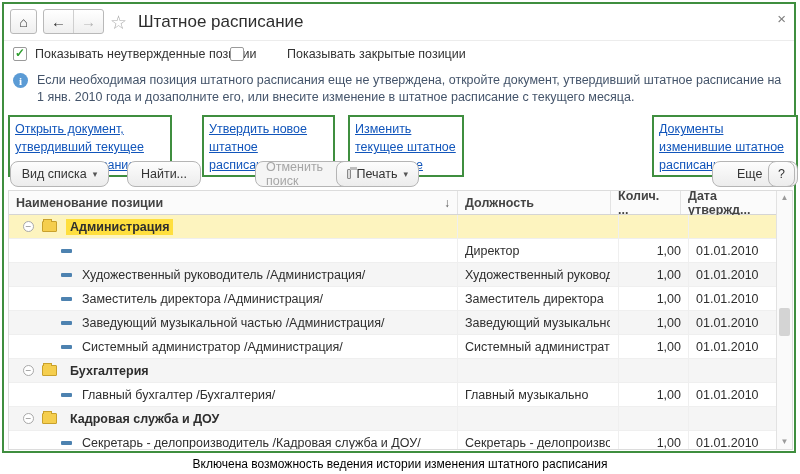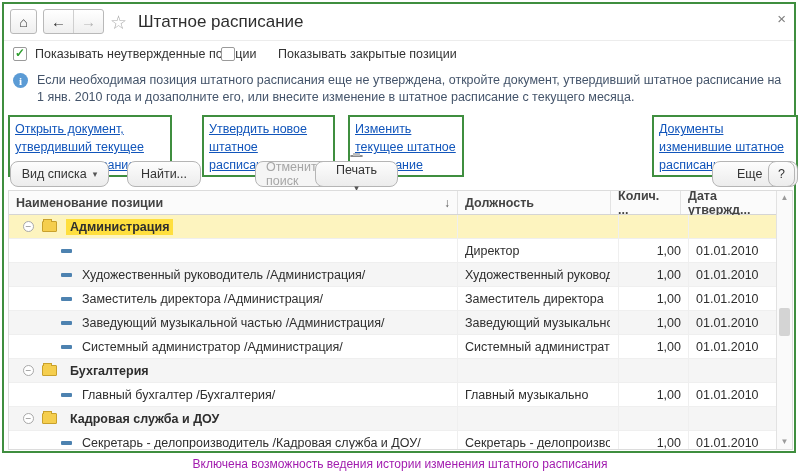--- a/index.html
+++ b/index.html
@@ -17,21 +17,21 @@
   .nav-half { flex:1; display:flex; align-items:center; justify-content:center; font-size:15px; font-weight:bold; }
   .nav-back { color:#333; border-right:1px solid #cfcfcf; }
   .nav-fwd { color:#b5b5b5; }
   .star { position:absolute; left:106px; top:7px; font-size:19px; color:#a9a9a9; }
   .title { position:absolute; left:134px; top:8px; font-size:17px; color:#2e2e2e; }
   .close-x { position:absolute; right:8px; top:6px; font-size:15px; color:#7e7e7e; cursor:pointer; }
 
   
   .filters { position:absolute; left:0; top:43px; right:0; height:20px; }
   .filter { position:absolute; display:flex; align-items:center; gap:8px; cursor:pointer; }
-  .f1 { left:9px; } .f2 { left:217px;gap:43px; }
+  .f1 { left:9px; } .f2 { left:226px;gap:43px; }
   .cb { width:14px; height:14px; border:1px solid #9a9a9a; border-radius:2px; background:#fff;
         display:flex; align-items:center; justify-content:center; font-size:12px; color:#2e9e2e; font-weight:bold; }
   .cb.checked::after { content:"✓"; margin-top:-2px; }
   .flabel { font-size:12.5px; color:#333; }
 
   
   .info { position:absolute; left:9px; top:68px; width:775px; display:flex; gap:9px; }
   .info-icon { flex:0 0 15px; width:15px; height:15px; border-radius:50%; background:#5b9bd5; color:#fff;
                font-size:11px; font-weight:bold; font-family:"Liberation Serif", serif;
                display:flex; align-items:center; justify-content:center; margin-top:1px; }
@@ -47,21 +47,21 @@
   .linkbox a { font-size:12.5px; line-height:16px; color:#1155bb; text-decoration:underline; cursor:pointer; }
 
   
   .toolbar { position:absolute; left:0; top:157px; right:0; height:28px; }
   .btn { position:absolute; top:0; height:26px; border:1px solid #b5b5b5; border-radius:8px;
          background:linear-gradient(#fdfdfd,#ececec); font-size:12.5px; color:#333;
          display:flex; align-items:center; justify-content:center; gap:6px; cursor:pointer; padding:0 10px; }
   .btn .caret { font-size:9px; color:#555; }
   .btn.disabled { color:#a6a6a6; background:#f5f5f5; cursor:default; }
   .b-view { left:6px; width:99px; } .b-find { left:123px; width:74px; }
-  .b-cancel { left:203px; width:112px;margin-left:48px; } .b-print { left:311px; width:83px;flex-direction:column; }
+  .b-cancel { left:203px; width:112px;margin-left:48px; } .b-print { left:332px; width:83px; }
   .b-more { left:708px; width:86px; } .b-help { left:764px; width:27px; }
   .printer-ico { width:13px; height:10px; border:1px solid #8a8a8a; border-radius:1px; background:#dcdcdc; position:relative; }
   .printer-ico::before { content:""; position:absolute; left:2px; top:-3px; width:7px; height:3px; background:#bdbdbd; }
 
   
   .table { position:absolute; left:4px; top:186px; width:785px; bottom:1px; border:1px solid #dcdcdc; overflow:hidden; background:#fff; }
   .thead { display:flex; height:24px; background:#fbfbfb; border-bottom:1px solid #d5d5d5;font-weight:bold; }
   .th { font-size:12.5px; color:#444; display:flex; align-items:center; padding:0 7px; }
   .c1 { width:448px; } .c2 { width:153px; } .c3 { width:70px; justify-content:flex-start; } .c4 { width:97px; }
   .th.c2,.th.c3,.th.c4 { border-left:1px solid #e3e3e3; }
@@ -82,21 +82,21 @@
   .dash { width:11px; height:4px; border-radius:1px; background:#4d82b0; border:1px solid #3a689а; margin-left:45px; flex:0 0 11px; }
   .iname { margin-left:10px; }
 
   
   .vscroll { position:absolute; right:0; top:0; bottom:0; width:16px; background:#fafafa; border-left:1px solid #e2e2e2; }
   .sarrow { position:absolute; left:0; width:15px; height:14px; color:#9a9a9a; font-size:8px; text-align:center; line-height:14px; cursor:pointer; }
   .sup { top:0; } .sdown { bottom:0; }
   .sthumb { position:absolute; left:2px; top:117px; width:11px; height:28px; background:#d4d4d4; border-radius:2px; cursor:pointer; }
 
   
-  .statusbar { position:absolute; left:0; top:457px; width:800px; text-align:center; font-size:12px; color:#a21caf; }
+  .statusbar { position:absolute; left:0; top:457px; width:800px; text-align:center; font-size:12px; color:#000000; }
 </style>
 </head>
 <body>
 
 <div class="window">
 
   <div class="hdr">
     <div class="tbtn home-btn">
       <span>⌂</span>
     </div>

